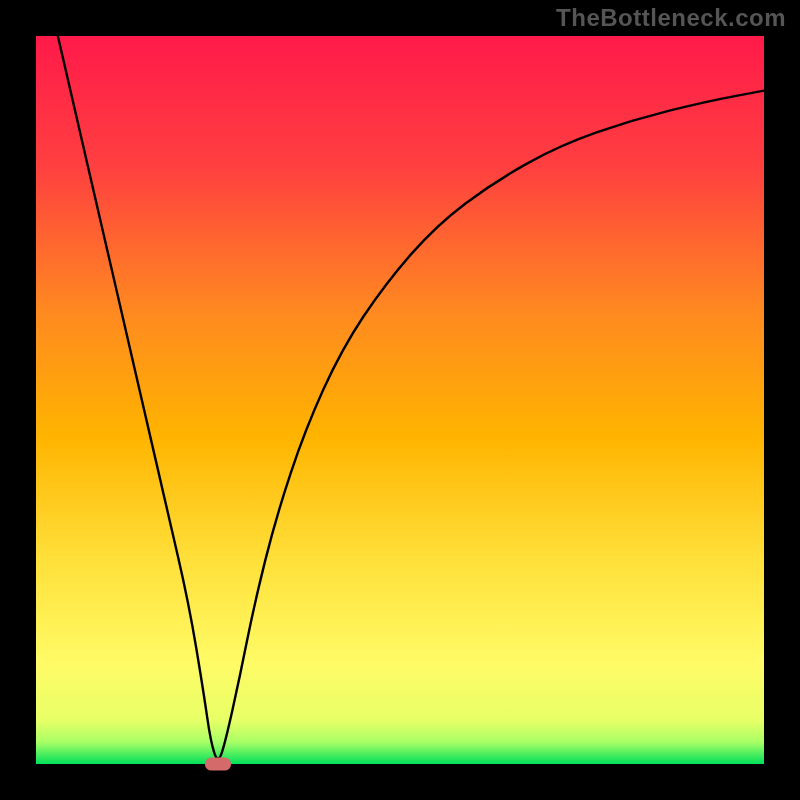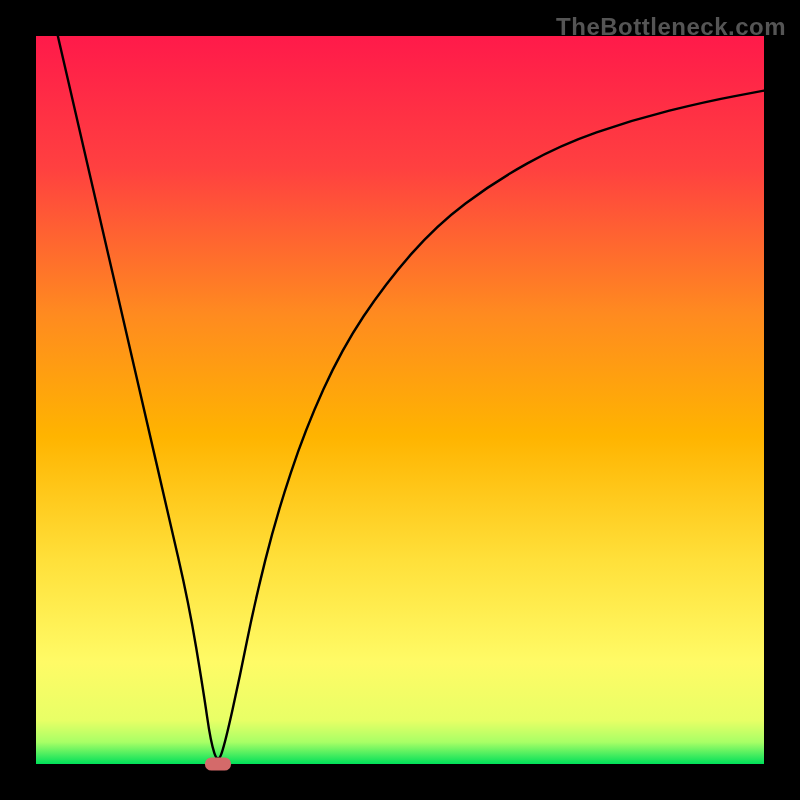--- a/index.html
+++ b/index.html
@@ -11,21 +11,21 @@
     font-family: Arial, Helvetica, sans-serif;
     overflow: hidden;
   }
   .frame {
     position: relative;
     width: 800px;
     height: 800px;
   }
   .watermark {
     position: absolute;
-    top: 13px;
+    top: 4px;
     right: 14px;
     color: #555;
     font-size: 24px;
     font-weight: 600;
     letter-spacing: 0.5px;
     user-select: none;
   }
   svg {
     display: block;
   }

